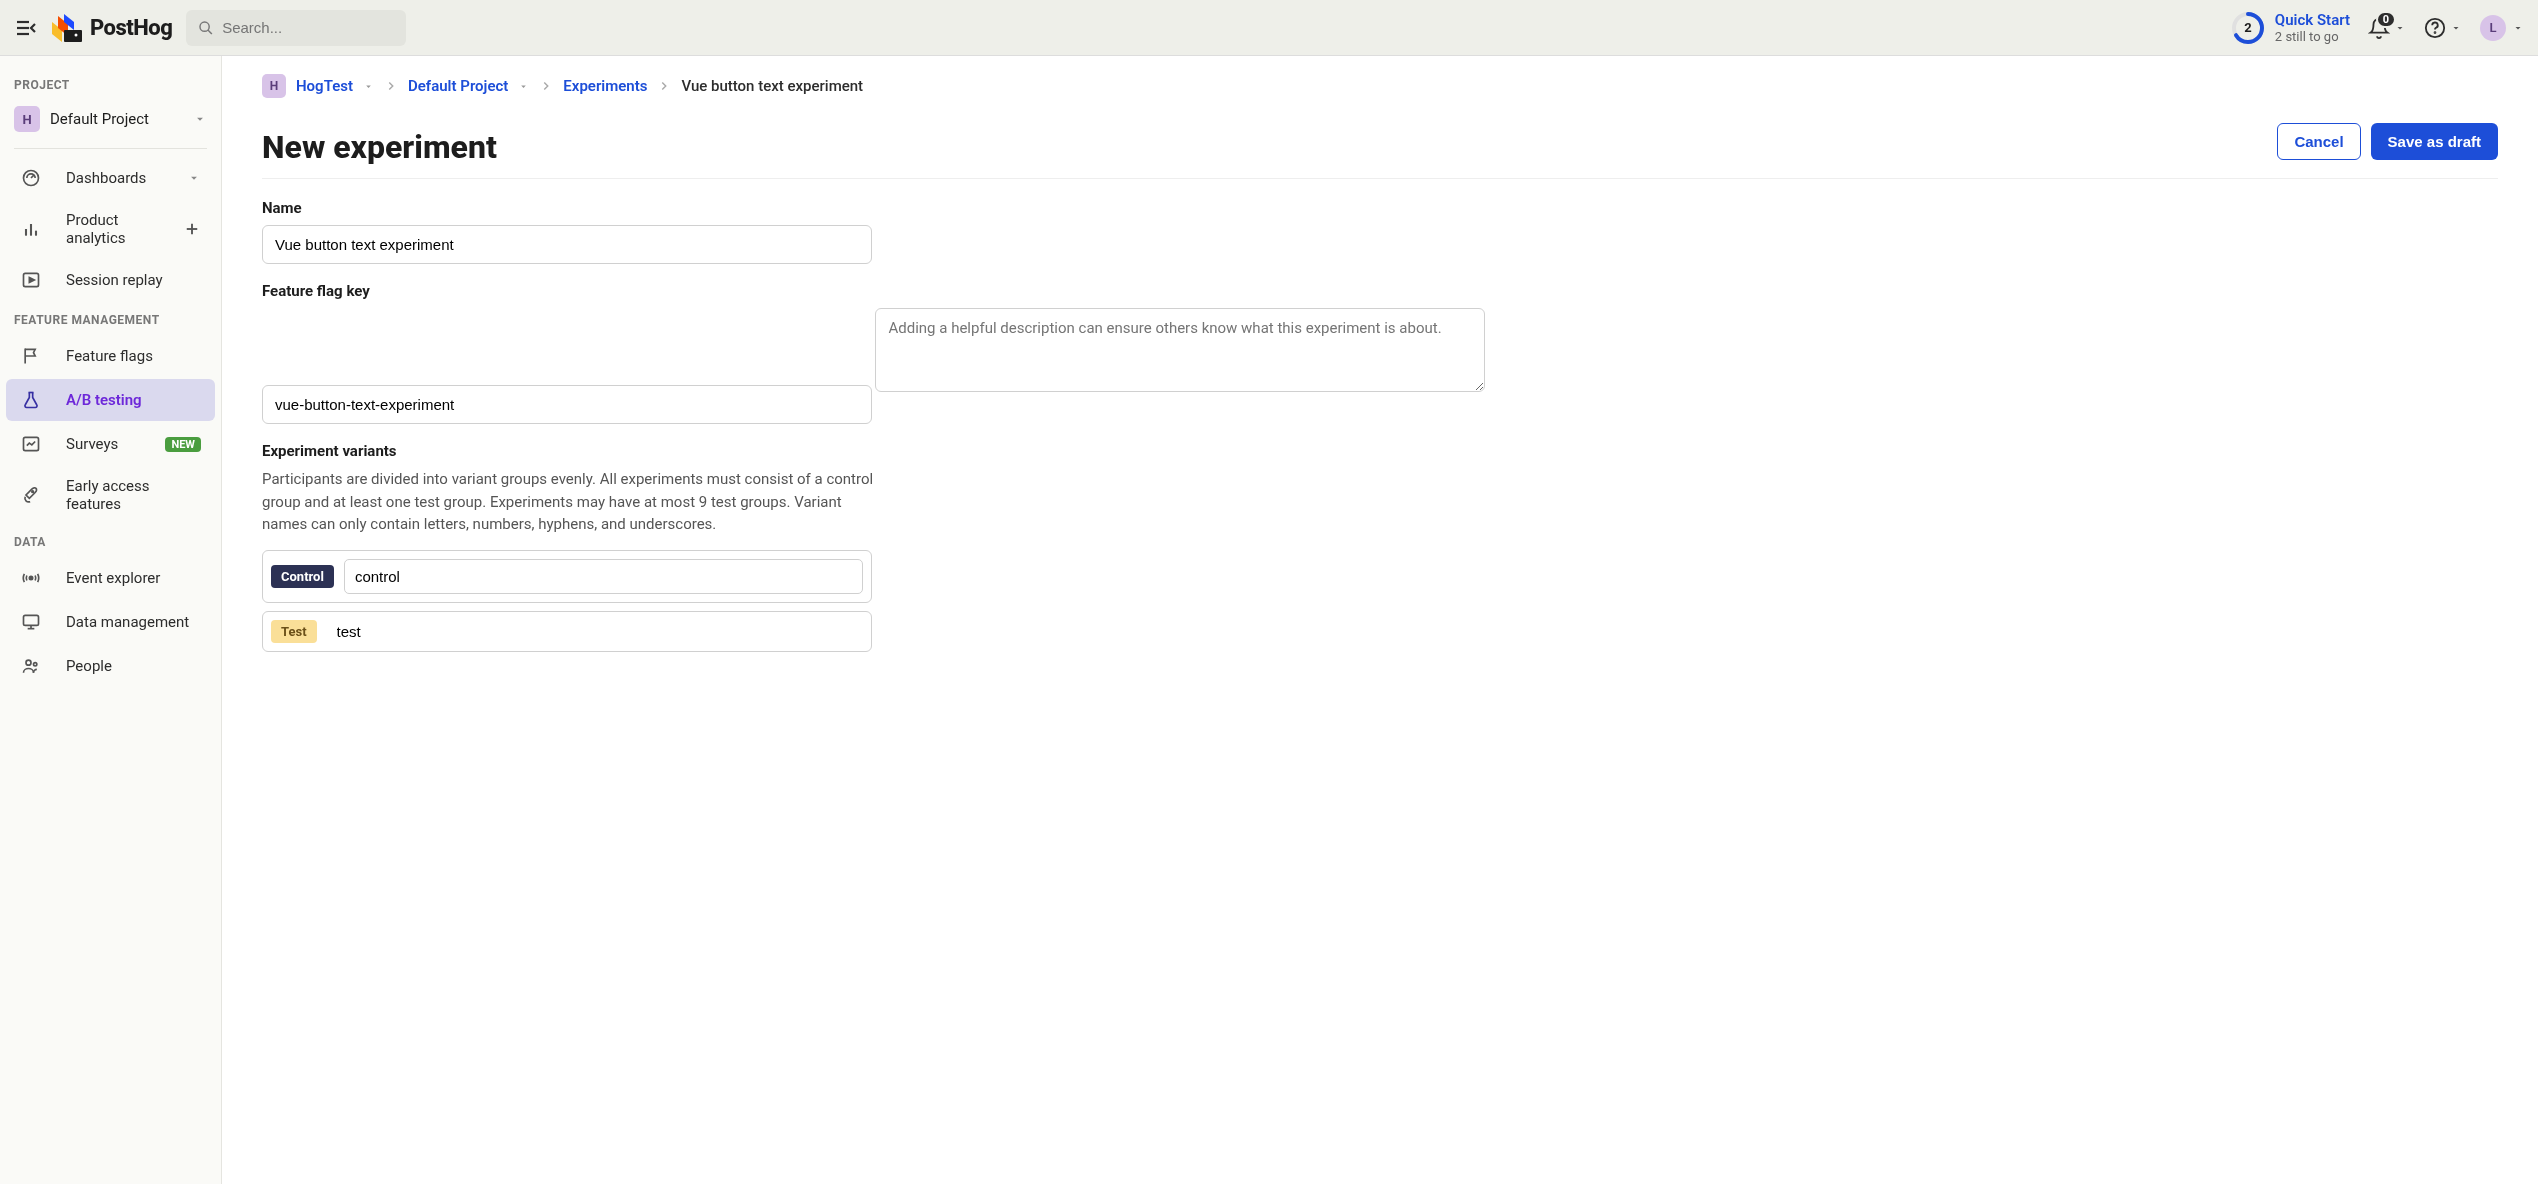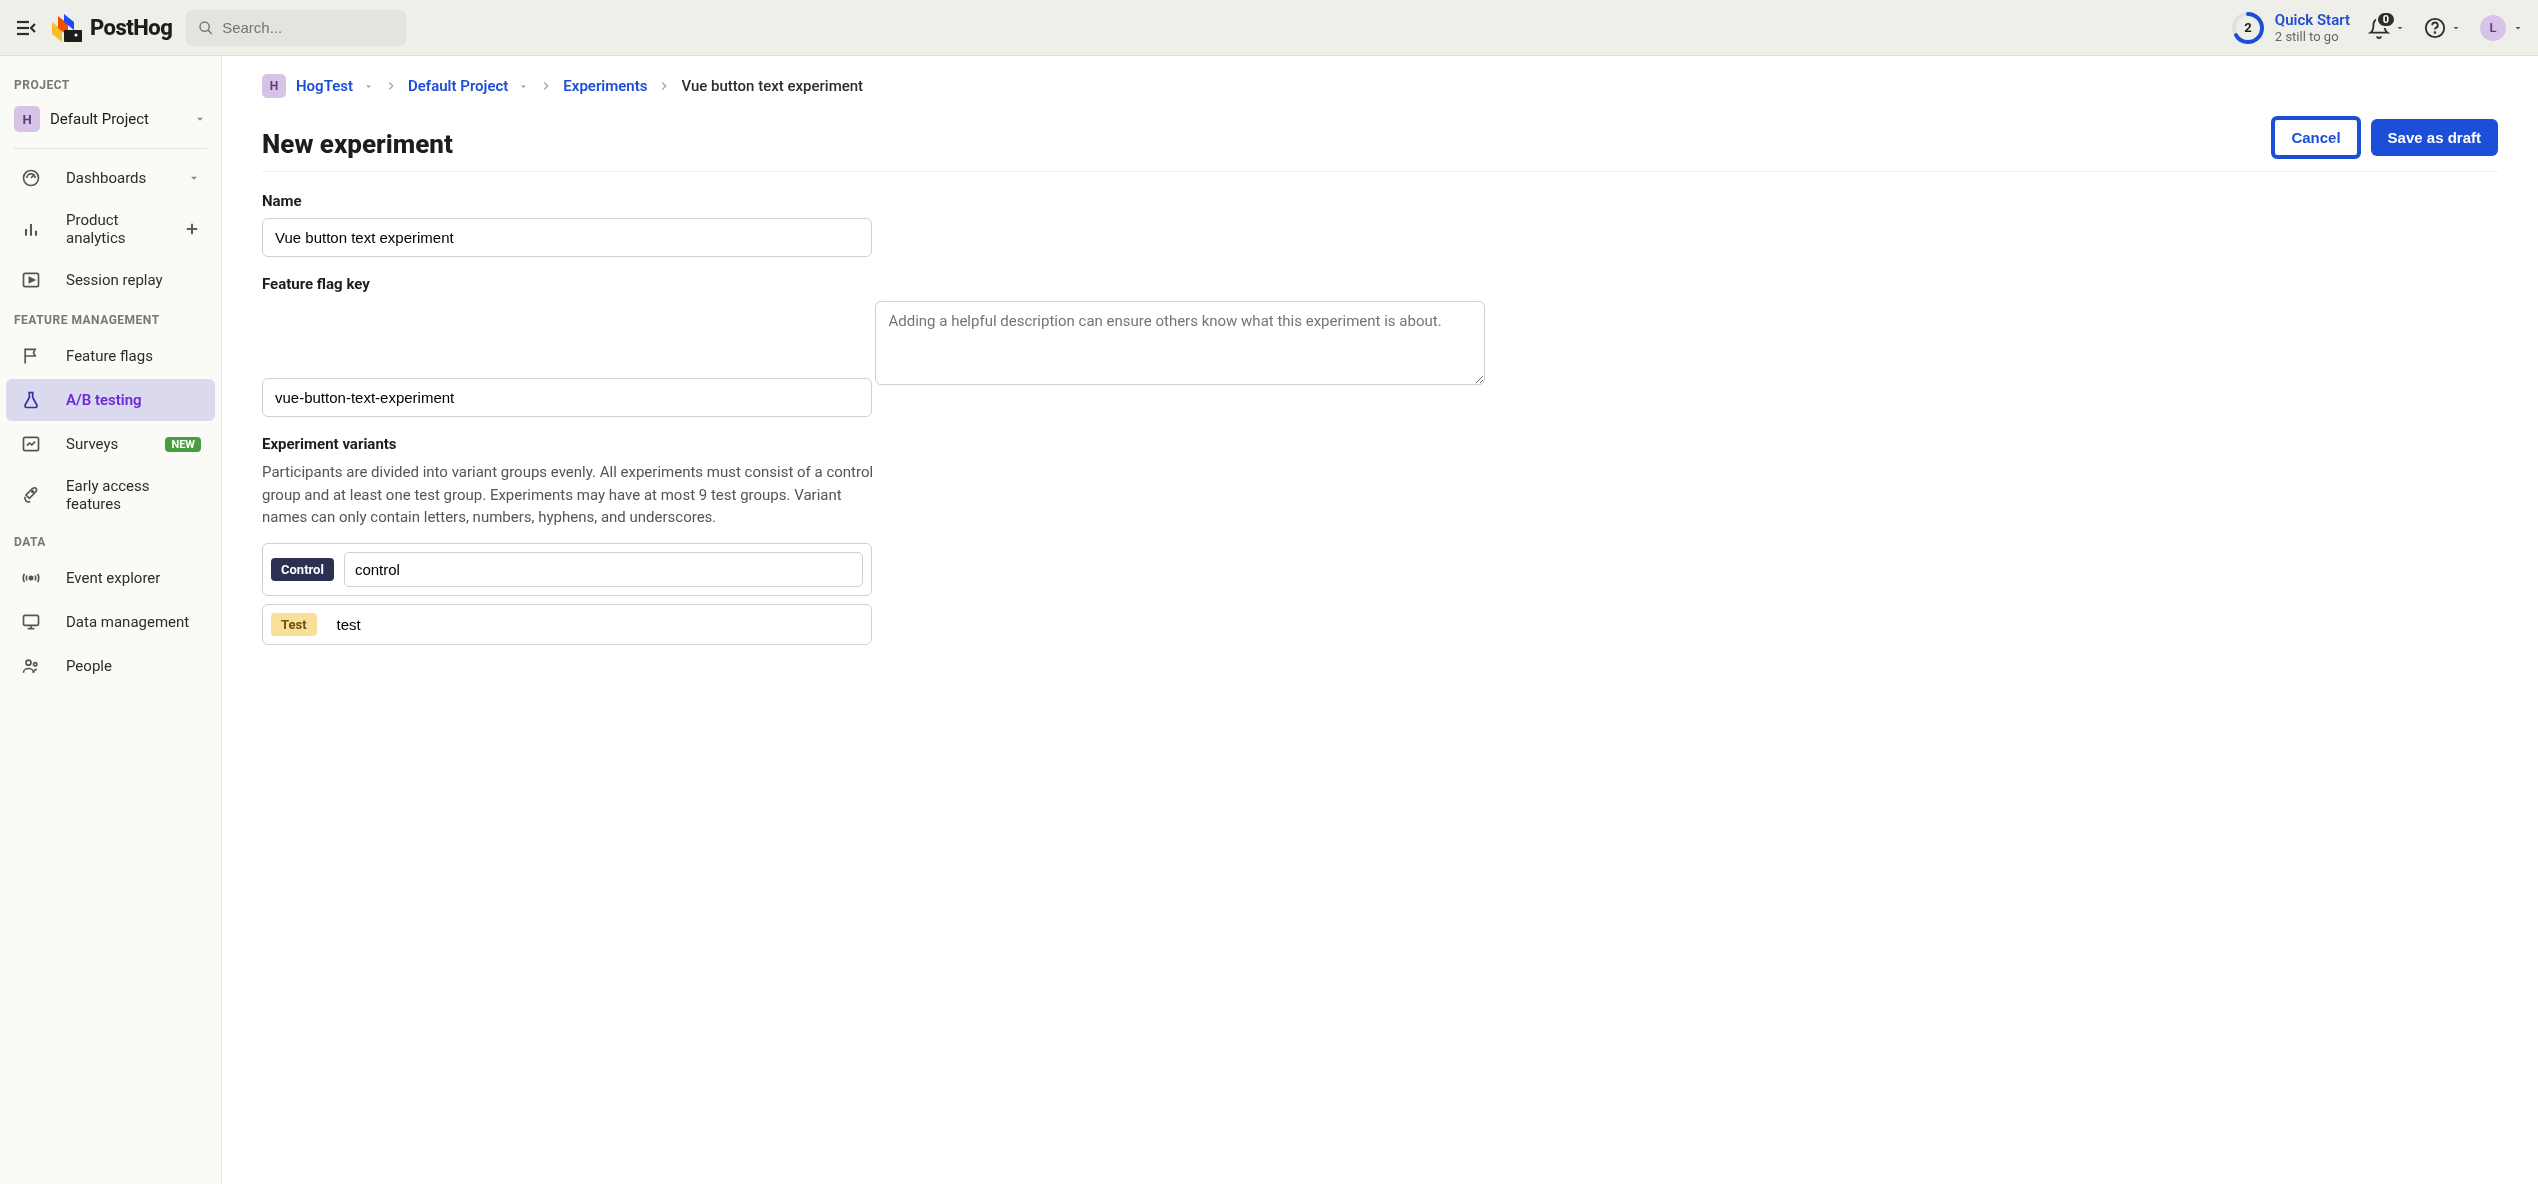--- a/index.html
+++ b/index.html
@@ -132,26 +132,26 @@
       background: #d8c3e8; color: #5a3d7a;
       font-weight: 700; font-size: 12px;
       display:flex;align-items:center;justify-content:center;
     }
     .bc-link { color: #1d4ed8; font-weight: 600; cursor: pointer; }
     .bc-sep { color: #aaa; }
     .bc-current { color: #2d2d2d; font-weight: 500; }
     .bc-caret { color: #999; font-size: 12px; }
     
     .page-header { display: flex; align-items: center; margin-bottom: 12px; }
-    .page-title { font-size: 26px; font-weight: 800; flex: 1; margin-top: 12px; }
+    .page-title { font-size: 32px; font-weight: 800; flex: 1; margin-top: 12px; }
     .btn {
       padding: 9px 16px; border-radius: 6px; font-size: 15px;
       font-weight: 600; cursor: pointer; border: 1px solid transparent;
     }
-    .btn-sec { background: #fff; border: 4px solid #1d4ed8; color: #1d4ed8; margin-right: 10px; }
+    .btn-sec { background: #fff; border: 1px solid #1d4ed8; color: #1d4ed8; margin-right: 10px; }
     .btn-pri { background: #1d4ed8; color: #fff; }
     
     .hr { height: 1px; background: #eee; margin-bottom: 20px; }
     
     .form-label { font-weight: 700; font-size: 15px; margin-bottom: 8px; display: block; }
     .form-label .optional { color: #888; font-weight: 500; }
     .text-input {
       width: 610px; max-width: 100%;
       padding: 10px 12px; border: 1px solid #d0d0d0; border-radius: 6px;
       font-size: 15px; margin-bottom: 18px; background: #fff;

